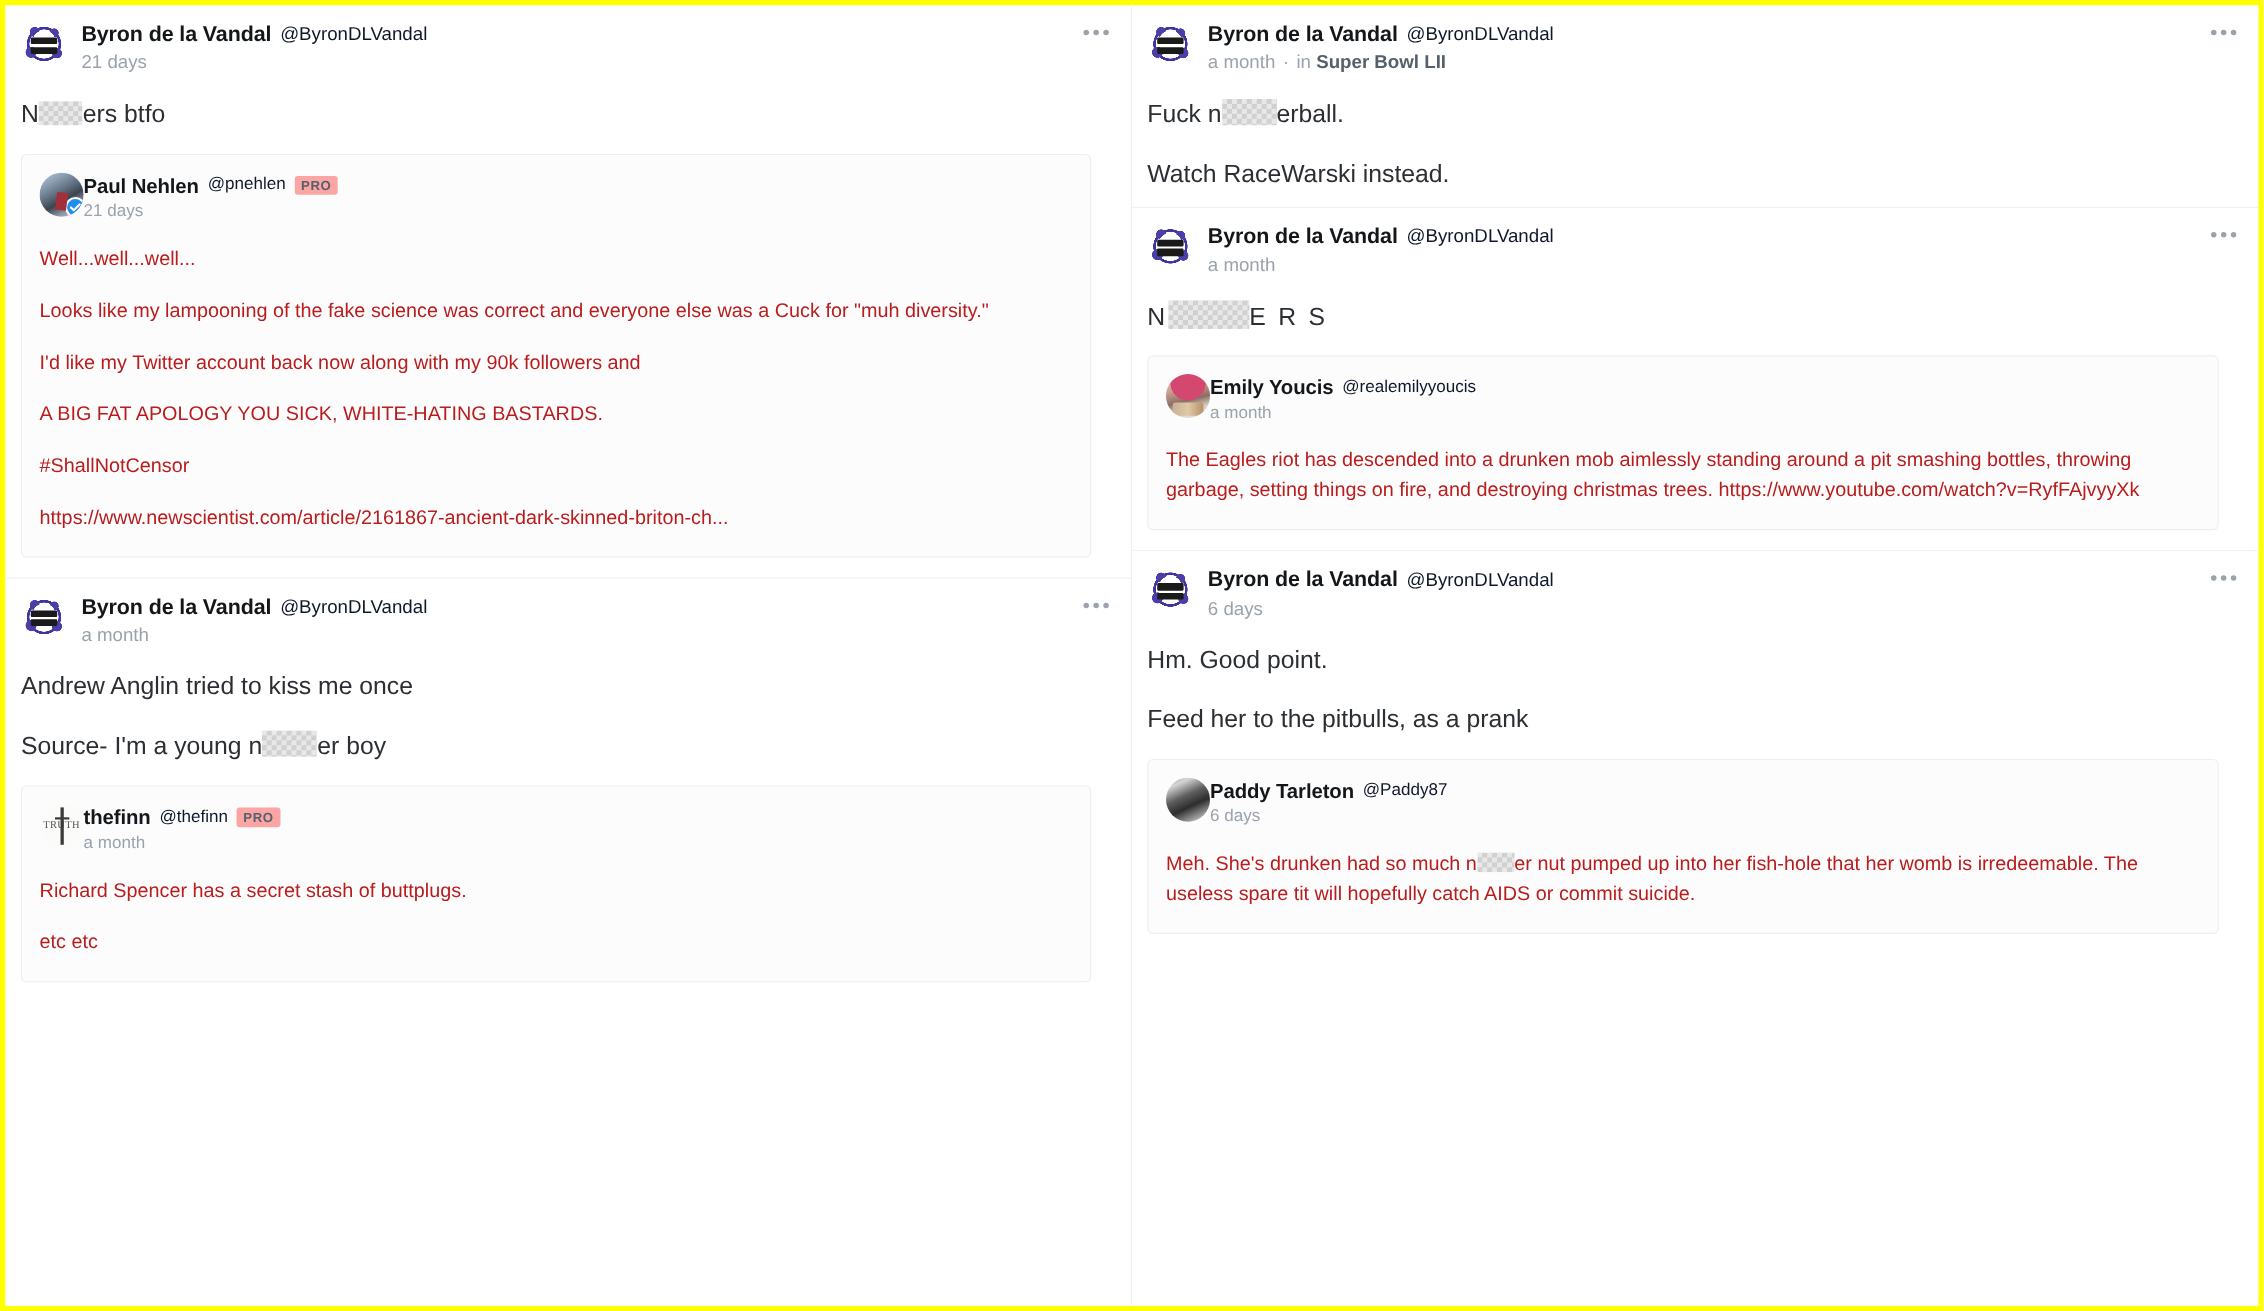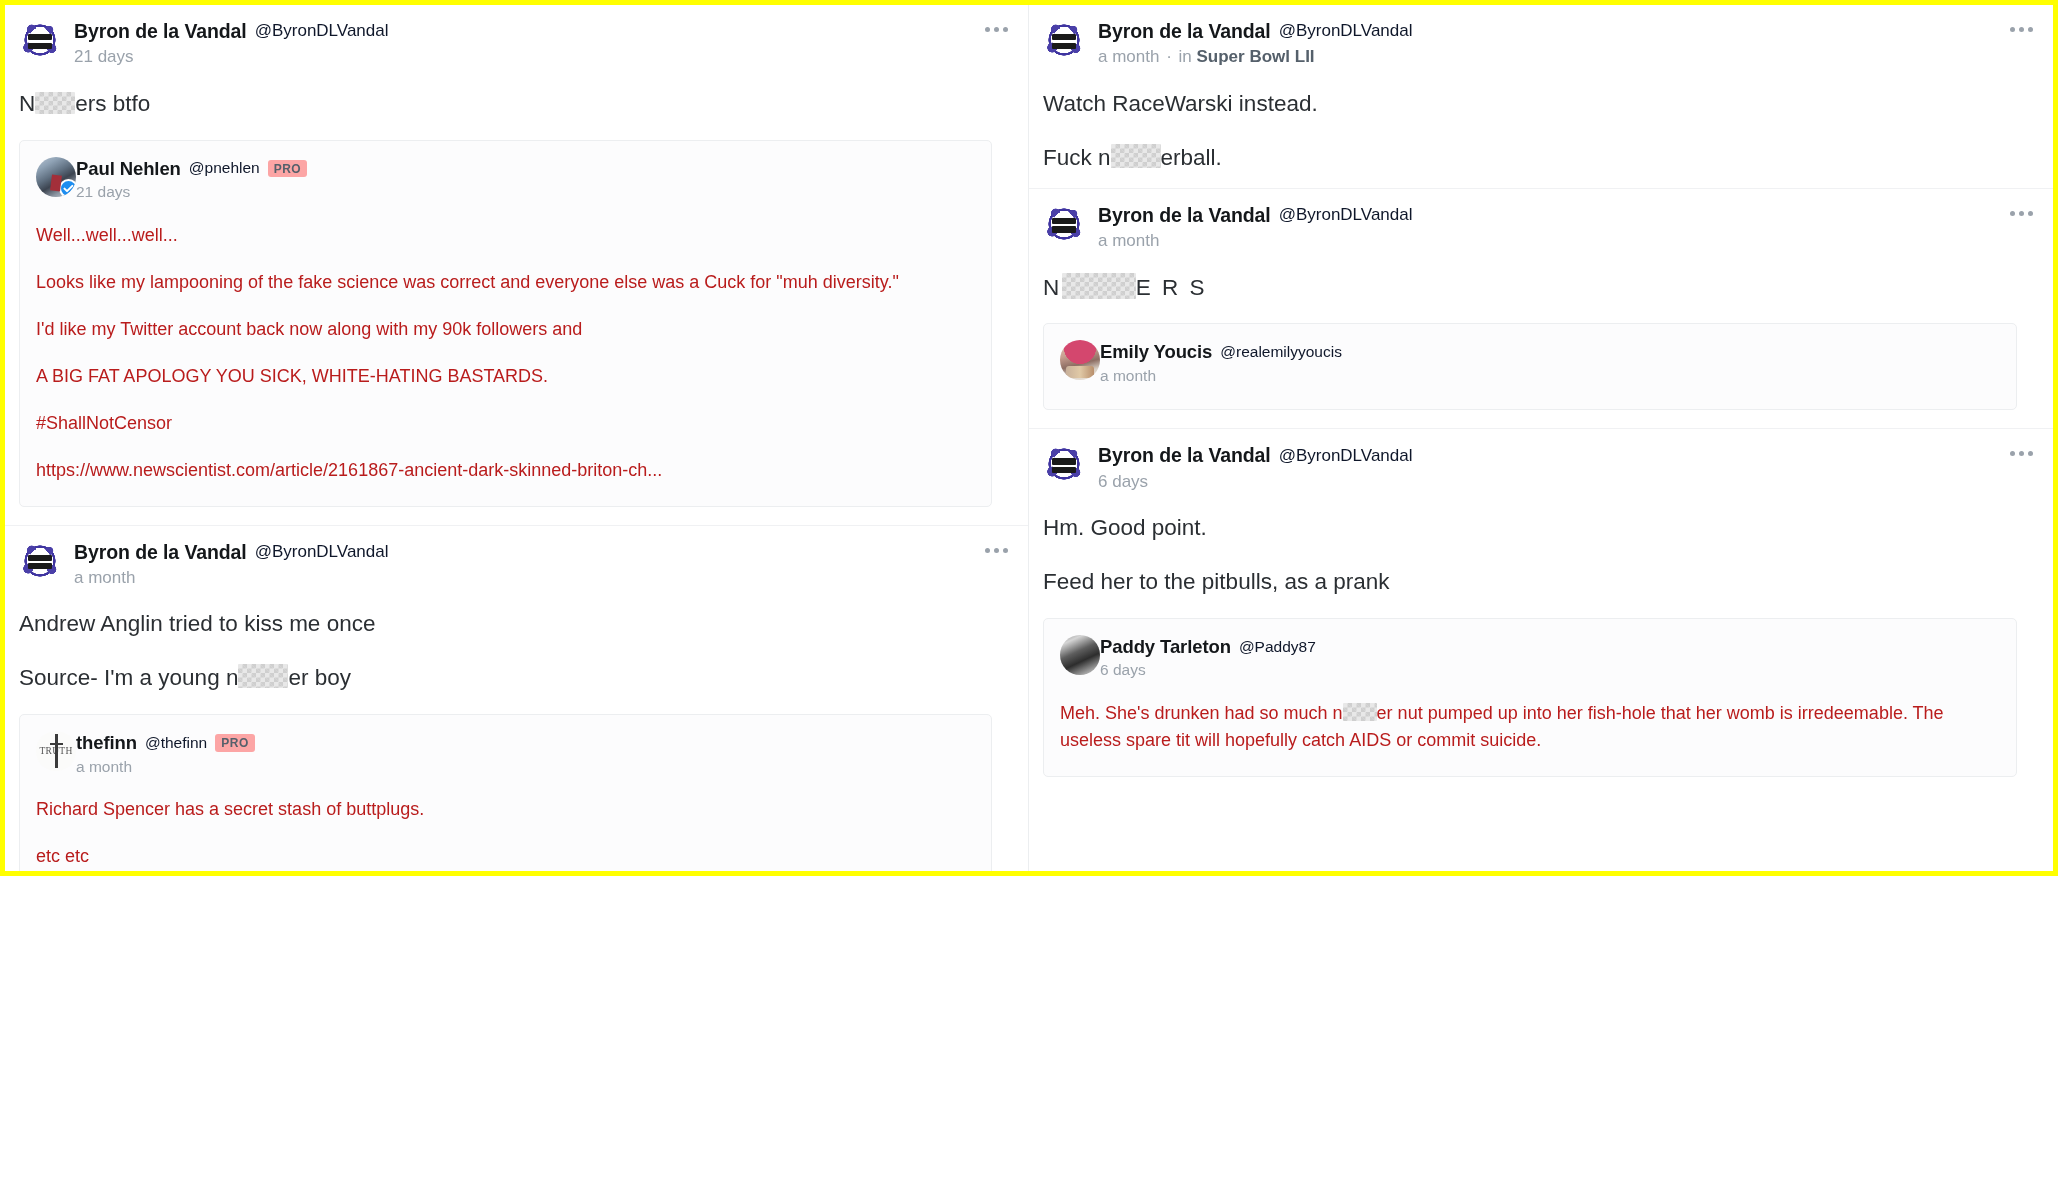--- a/index.html
+++ b/index.html
@@ -9,21 +9,21 @@
     height: 1192px;
     overflow: hidden;
     background: #ffffff;
     font-family: "Liberation Sans", sans-serif;
   }
 
   
   #screen {
     position: relative;
     width: 2058px;
-    height: 876px;
+    height: 1192px;
     background: #ffffff;
     border: 5px solid #ffff00;
     display: flex;
     align-items: flex-start;
   }
 
   .column {
     flex: 0 0 auto;
     width: 1024px;
     height: 100%;
@@ -394,22 +394,22 @@
             <span class="display-name">Byron de la Vandal</span>
             <span class="handle">@ByronDLVandal</span>
           </div>
           <div class="time-row">
             <span>a month</span><span class="group-sep"> · </span><span>in</span>
             <span class="group-name">Super Bowl LII</span>
           </div>
         </div>
       </div>
       <div class="post-body">
+        <p><span>Fuck n</span><span class="redact w-mid"></span><span>erball.</span></p>
         <p>Watch RaceWarski instead.</p>
-        <p><span>Fuck n</span><span class="redact w-mid"></span><span>erball.</span></p>
       </div>
     </div>
 
     <div class="post">
       <div class="more-menu">
           <i></i>
           <i></i>
           <i></i>
         </div>
       <div class="post-head">
@@ -430,20 +430,23 @@
         <div class="post-head">
           <div class="avatar sm av-emily"></div>
           <div class="meta">
             <div class="name-row">
               <span class="display-name">Emily Youcis</span>
               <span class="handle">@realemilyyoucis</span>
             </div>
             <div class="time-row">a month</div>
           </div>
         </div>
+        <div class="quote-body">
+          <p>The Eagles riot has descended into a drunken mob aimlessly standing around a pit smashing bottles, throwing garbage, setting things on fire, and destroying christmas trees. https://www.youtube.com/watch?v=RyfFAjvyyXk</p>
+        </div>
       </div>
     </div>
 
     <div class="post">
       <div class="more-menu">
           <i></i>
           <i></i>
           <i></i>
         </div>
       <div class="post-head">

